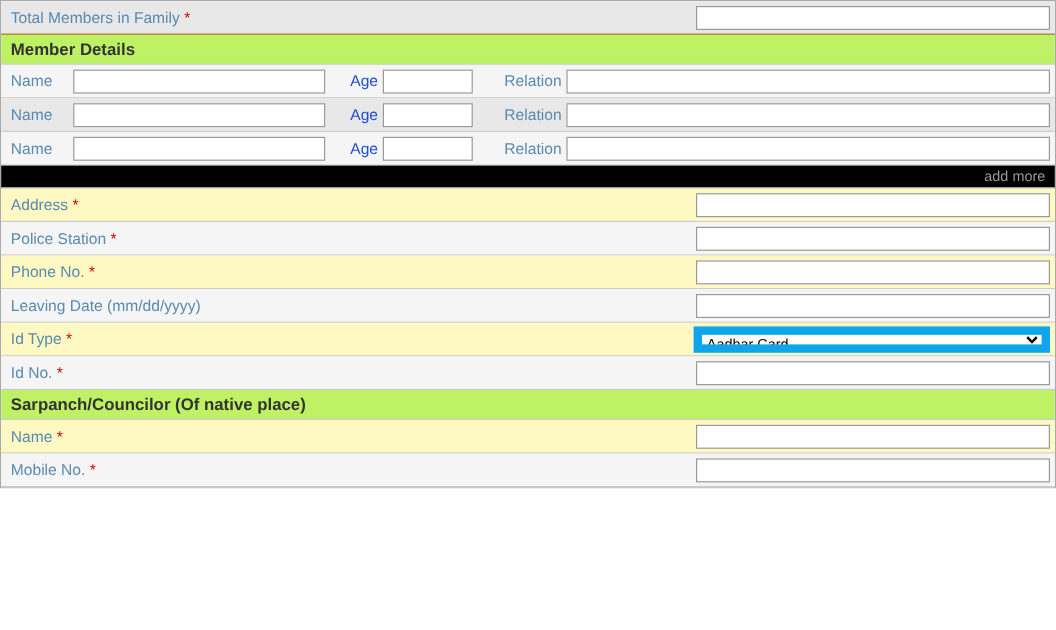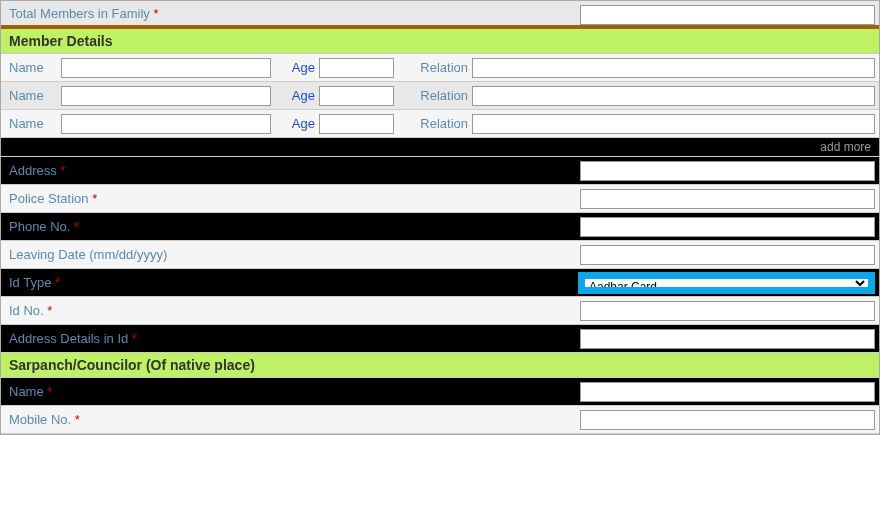--- a/index.html
+++ b/index.html
@@ -24,24 +24,24 @@
     .input-field {
       border: 1px solid #999;
       height: 20px;
       background: #fff;
       outline: none;
       padding: 2px 4px;
       font-size: 12px;
     }
     .total-row {
       display: flex;
-      align-items: flex-end;
+      align-items: center;
       min-height: 28px;
       background: #e8e8e8;
-      border-bottom: 4px solid #a16207;
+      border-bottom: 1px solid #a16207;
     }
     .total-label {
       flex: 1;
       padding: 4px 8px;
       color: #5a8ab0;
     }
     .total-input {
       width: 295px;
       margin-right: 4px;
     }
@@ -101,21 +101,21 @@
       cursor: pointer;
       text-decoration: none;
     }
     .field-row {
       display: flex;
       align-items: center;
       min-height: 28px;
       border-bottom: 1px solid #ccc;
     }
     .field-row.bg-alt {
-      background: #000000;
+      background: #fef9c3;
       gap: 45px;
     }
     .field-row.bg-white {
       background: #f5f5f5;
     }
     .field-label {
       flex: 1;
       padding: 4px 8px;
       color: #5a8ab0;
     }
@@ -247,27 +247,20 @@
   </div>
 
   <div class="field-row bg-white">
     <div class="field-label">
       <span>Id No.</span>
       <span style="color:#cc0000;"> *</span>
     </div>
     <input class="input-field field-input" type="text" style="">
   </div>
 
-  <div class="field-row bg-alt">
-    <div class="field-label">
-      <span>Address Details in Id</span>
-      <span style="color:#cc0000;"> *</span>
-    </div>
-    <input class="input-field field-input" type="text" style="">
-  </div>
 
   <div class="section-header">
     <span>Sarpanch/Councilor (Of native place)</span>
   </div>
 
   <div class="field-row bg-alt">
     <div class="field-label">
       <span>Name</span>
       <span style="color:#cc0000;"> *</span>
     </div>

